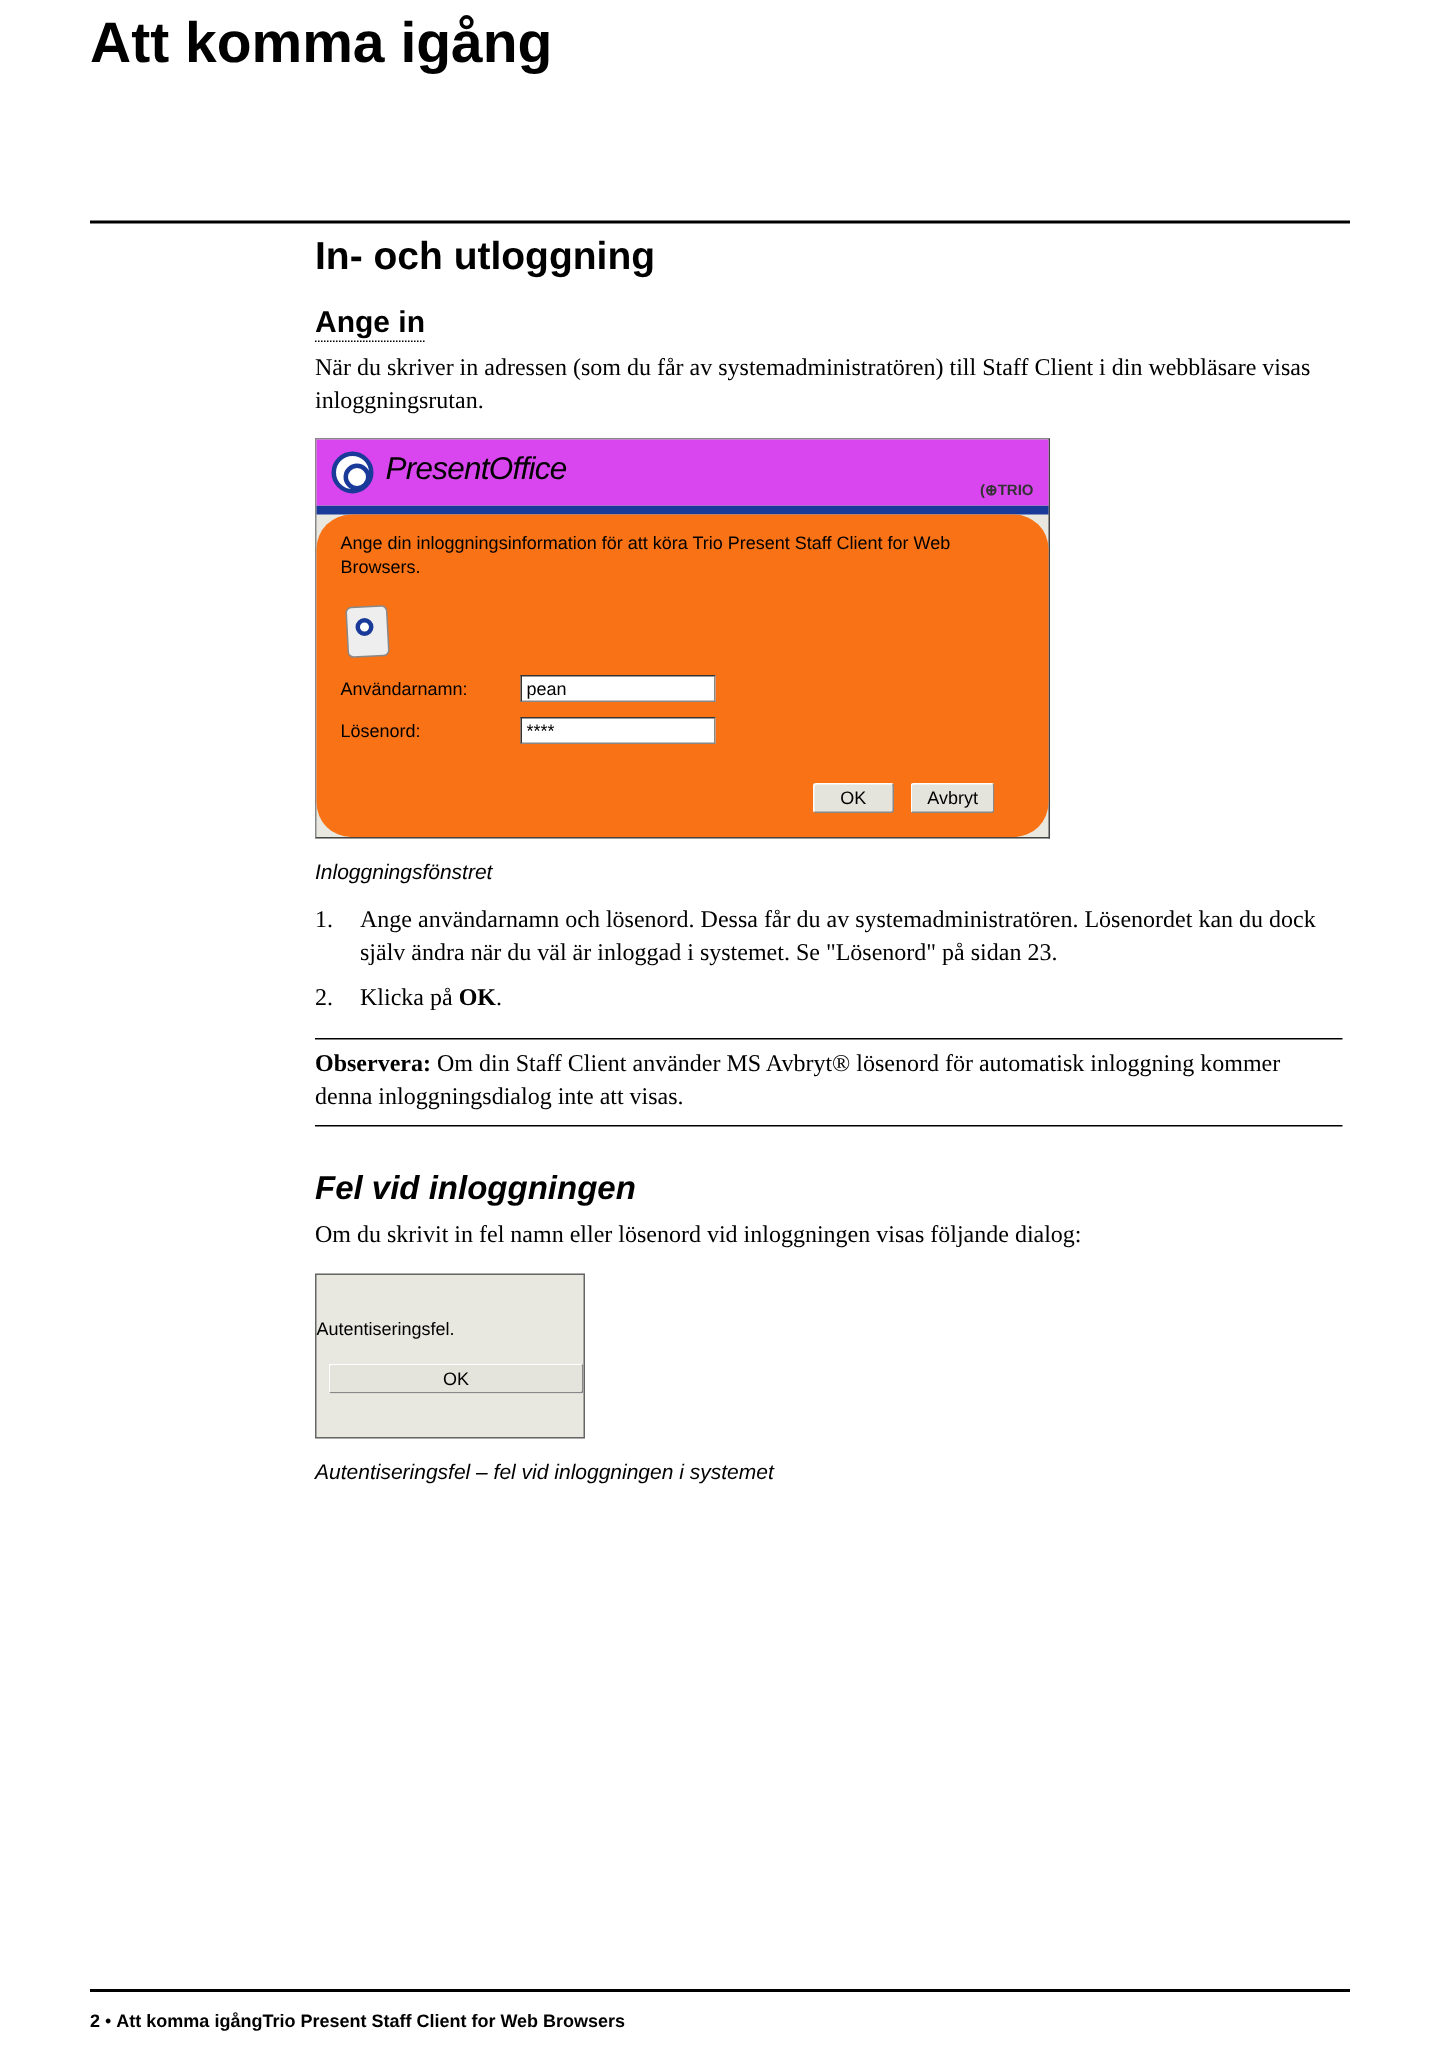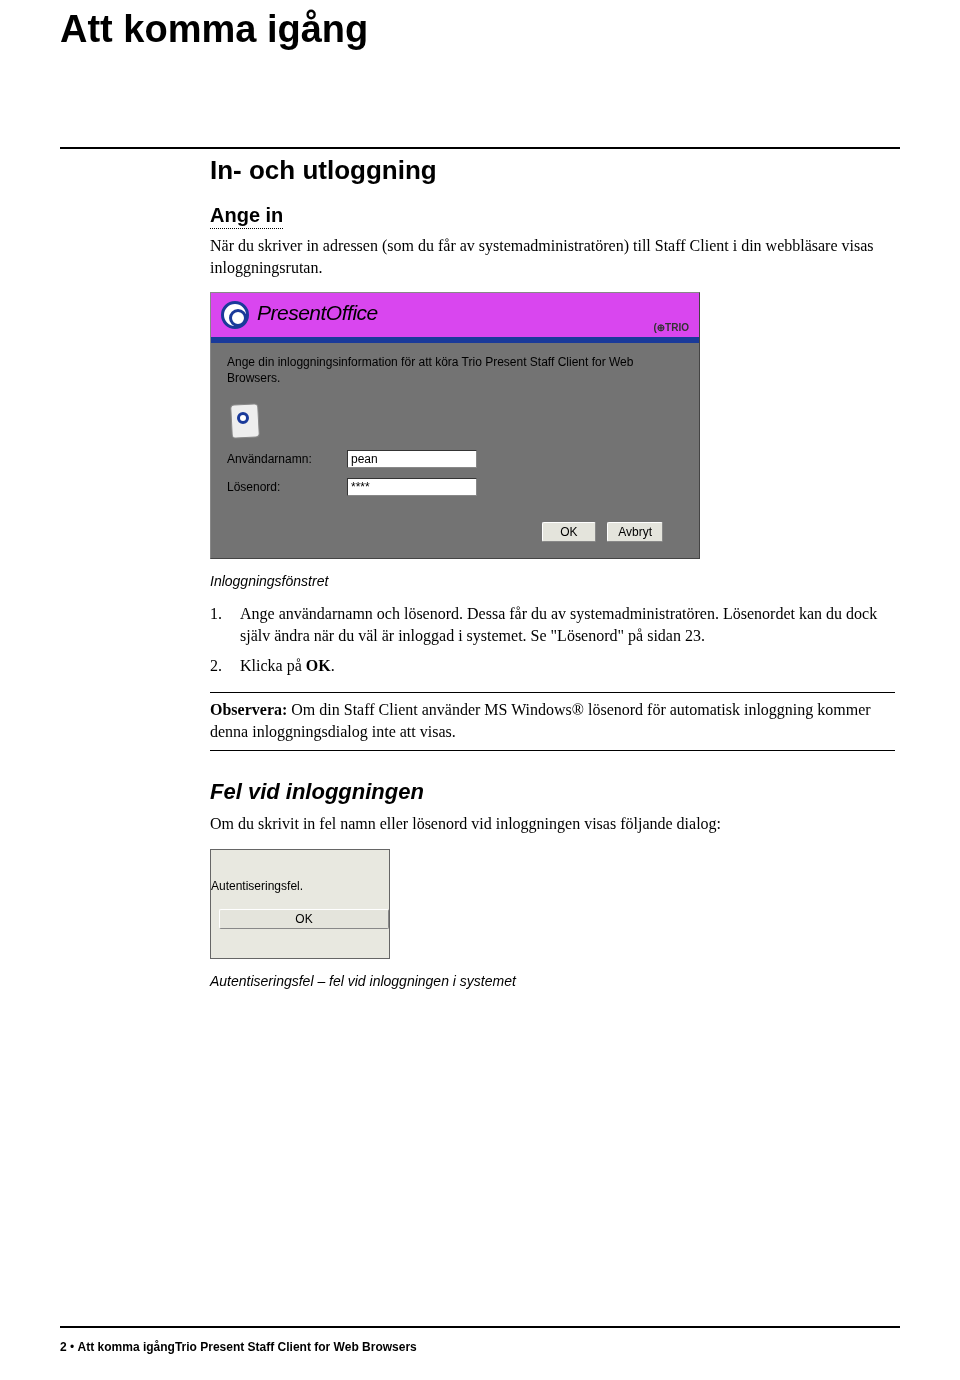--- a/index.html
+++ b/index.html
@@ -110,21 +110,21 @@
   }
   .login-brand {
     position: absolute;
     right: 10px;
     bottom: 4px;
     font-size: 10px;
     color: #333;
     font-weight: 700;
   }
   .login-bluebar { height: 6px; background: #1a3a9a; }
-  .login-body { padding: 12px 16px 16px 16px; background: #737373; }
+  .login-body { padding: 12px 16px 16px 16px; background: #f97316; border-radius: 23px; }
   .login-instr { font-size: 12px; margin-bottom: 14px; line-height: 1.3; }
   .login-row { display: flex; align-items: center; margin-bottom: 6px; height: 22px; }
   .login-keyicon {
     width: 40px; height: 48px;
     position: relative;
     margin-right: 8px;
   }
   .login-keyicon .tag {
     width: 28px; height: 34px;
     background: #eee;
@@ -274,21 +274,21 @@
   <li>
     <span class="num">2.</span>
     <span>
       <span>Klicka på </span><b>OK</b><span>.</span>
     </span>
   </li>
 </ol>
 
 <div class="note-rule-top"></div>
 <p class="note">
-  <b>Observera:</b><span> Om din Staff Client använder MS Windows® lösenord för automatisk inloggning kommer denna inloggningsdialog  inte att visas.</span>
+  <b>Observera:</b><span> Om din Staff Client använder MS Avbryt® lösenord för automatisk inloggning kommer denna inloggningsdialog  inte att visas.</span>
 </p>
 <div class="note-rule-bottom"></div>
 
 <h3 class="subsection-ital">Fel vid inloggningen</h3>
 
 <p class="body">Om du skrivit in fel namn eller lösenord vid inloggningen visas följande dialog:</p>
 
 <div class="error-dialog">
   <div>Autentiseringsfel.</div>
   <span class="win-btn">OK</span>

